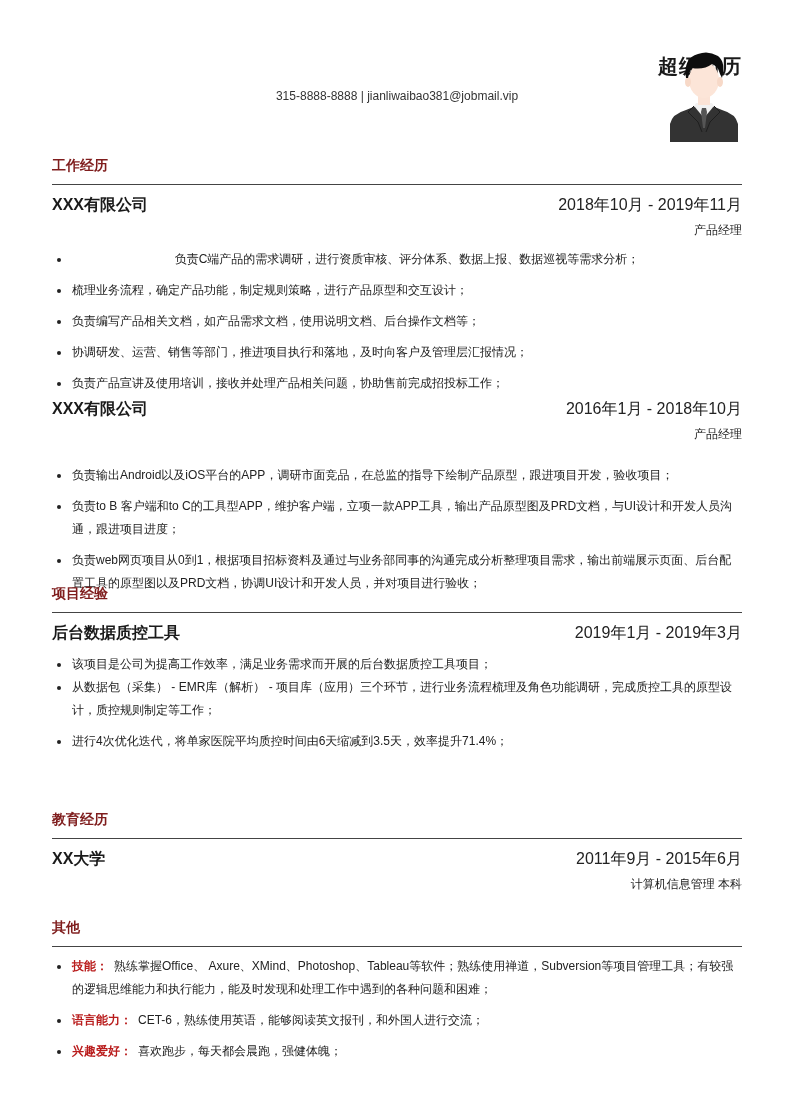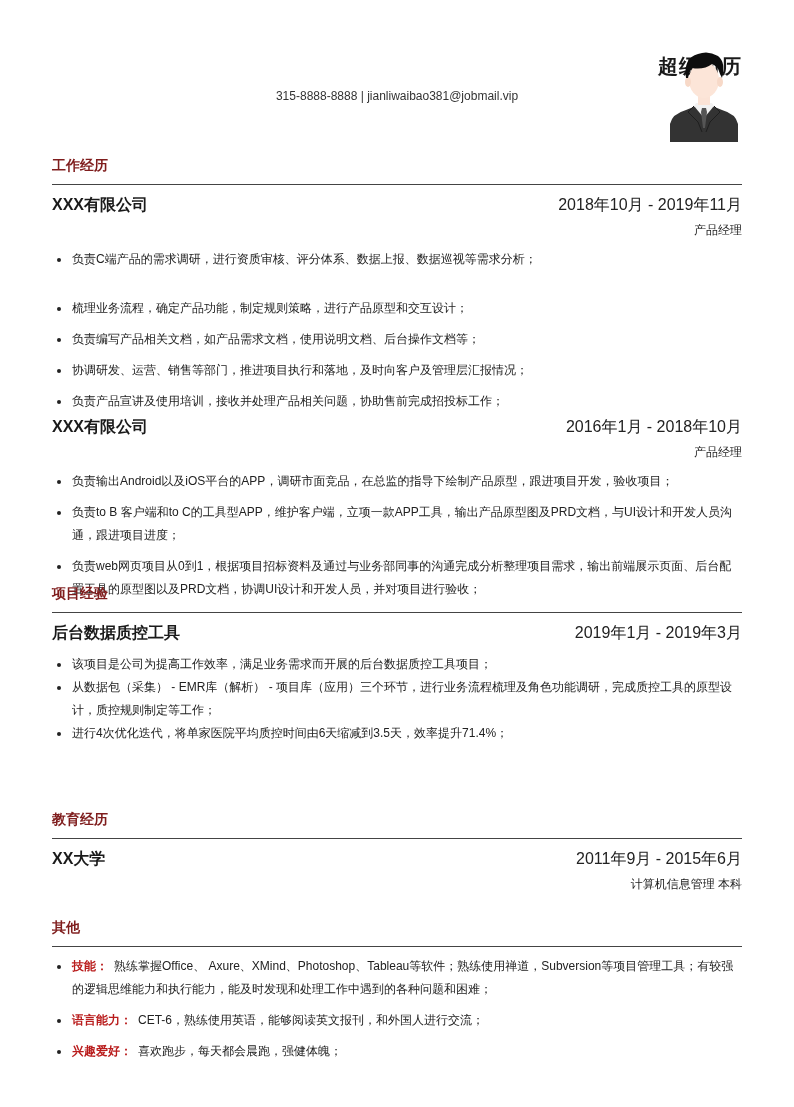--- a/index.html
+++ b/index.html
@@ -88,53 +88,53 @@
     <div class="section-title">工作经历</div>
     <div class="section-rule"></div>
 
     <div style="margin-top:10px;">
       <div class="entry-head">
         <span class="entry-org">XXX有限公司</span>
         <span class="entry-date">2018年10月 - 2019年11月</span>
       </div>
       <div class="entry-role">产品经理</div>
       <ul class="bullets" style="margin-top:8px;">
-        <li style="margin-bottom:26px;">负责C端产品的需求调研，进行资质审核、评分体系、数据上报、数据巡视等需求分析；</li>
+        <li style="margin-bottom:8px;text-align:center;">负责C端产品的需求调研，进行资质审核、评分体系、数据上报、数据巡视等需求分析；</li>
         <li style="margin-bottom:8px;">梳理业务流程，确定产品功能，制定规则策略，进行产品原型和交互设计；</li>
         <li style="margin-bottom:8px;">负责编写产品相关文档，如产品需求文档，使用说明文档、后台操作文档等；</li>
         <li style="margin-bottom:8px;">协调研发、运营、销售等部门，推进项目执行和落地，及时向客户及管理层汇报情况；</li>
         <li>负责产品宣讲及使用培训，接收并处理产品相关问题，协助售前完成招投标工作；</li>
       </ul>
     </div>
 
     <div style="margin-top:4px;">
       <div class="entry-head">
         <span class="entry-org">XXX有限公司</span>
         <span class="entry-date">2016年1月 - 2018年10月</span>
       </div>
       <div class="entry-role">产品经理</div>
-      <ul class="bullets" style="margin-top:8px;">
+      <ul class="bullets" style="margin-top:20px;">
         <li style="margin-bottom:8px;">负责输出Android以及iOS平台的APP，调研市面竞品，在总监的指导下绘制产品原型，跟进项目开发，验收项目；</li>
         <li style="margin-bottom:8px;">负责to B 客户端和to C的工具型APP，维护客户端，立项一款APP工具，输出产品原型图及PRD文档，与UI设计和开发人员沟通，跟进项目进度；</li>
         <li>负责web网页项目从0到1，根据项目招标资料及通过与业务部同事的沟通完成分析整理项目需求，输出前端展示页面、后台配置工具的原型图以及PRD文档，协调UI设计和开发人员，并对项目进行验收；</li>
       </ul>
     </div>
   </div>
 
   <div class="section" style="top:580px;">
     <div class="section-title">项目经验</div>
     <div class="section-rule"></div>
     <div style="margin-top:10px;">
       <div class="entry-head">
         <span class="entry-org">后台数据质控工具</span>
         <span class="entry-date">2019年1月 - 2019年3月</span>
       </div>
       <ul class="bullets" style="margin-top:10px;">
         <li style="">该项目是公司为提高工作效率，满足业务需求而开展的后台数据质控工具项目；</li>
-        <li style="">从数据包（采集） - EMR库（解析） - 项目库（应用）三个环节，进行业务流程梳理及角色功能调研，完成质控工具的原型设计，质控规则制定等工作；</li>
+        <li style="margin-bottom:8px;">从数据包（采集） - EMR库（解析） - 项目库（应用）三个环节，进行业务流程梳理及角色功能调研，完成质控工具的原型设计，质控规则制定等工作；</li>
         <li>进行4次优化迭代，将单家医院平均质控时间由6天缩减到3.5天，效率提升71.4%；</li>
       </ul>
     </div>
   </div>
 
   <div class="section" style="top:806px;">
     <div class="section-title">教育经历</div>
     <div class="section-rule"></div>
     <div style="margin-top:10px;">
       <div class="entry-head">

